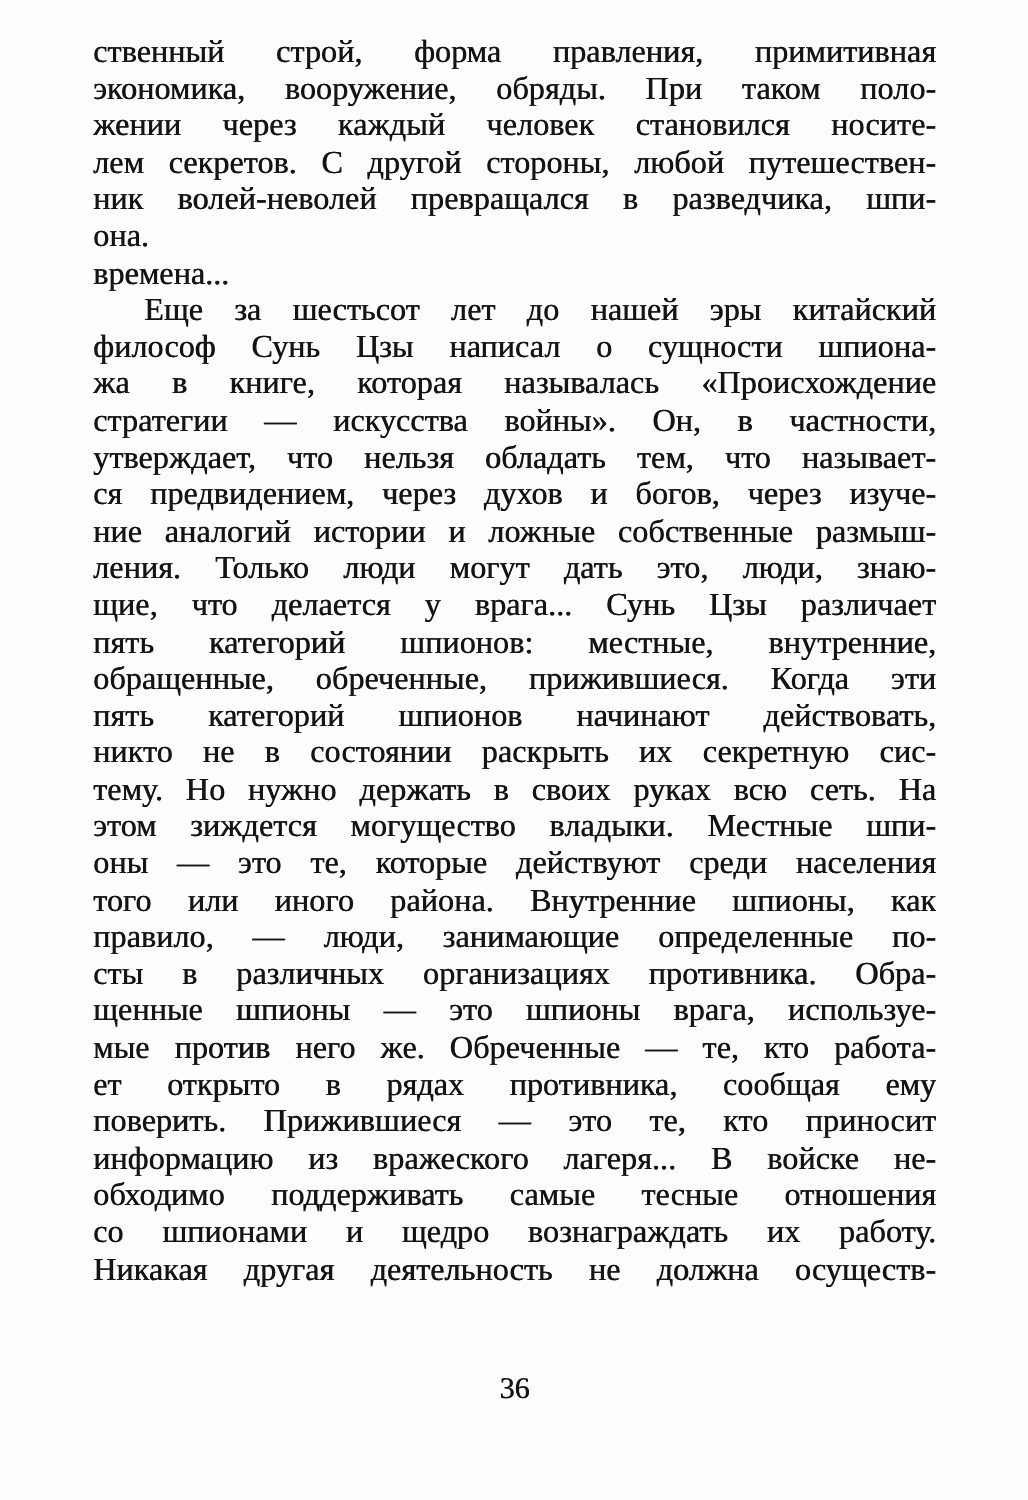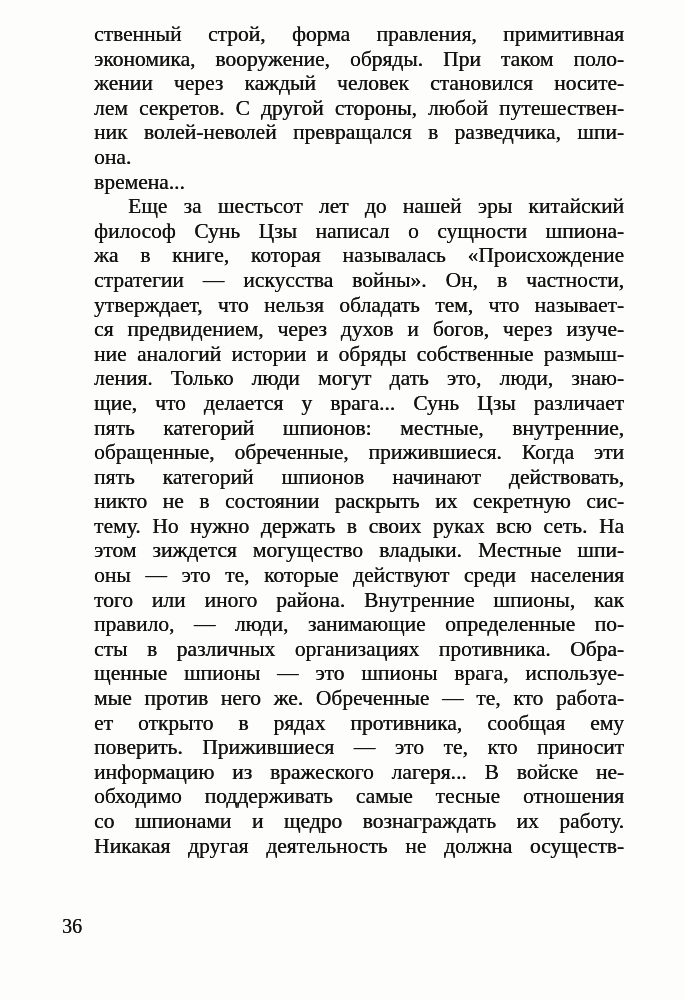--- a/index.html
+++ b/index.html
@@ -26,34 +26,33 @@
     text-rendering: optimizeLegibility;
     
     text-shadow: 0.35px 0 0 currentColor;
   }
   .paragraph { margin: 0; padding: 0; }
   .line {
     text-align: justify;
     text-align-last: justify;
     height: 24.6px;
     overflow: hidden;
-    margin-left: 32px;
   }
   .line.loose {
     text-align-last: left;
   }
   .line.indent {
     text-indent: 34px;
   }
   .page-number {
     position: absolute;
     left: 62px;
     top: 915px;
     width: 562px;
-    text-align: left;
+    text-align: center;
     font-size: 20px;
     text-shadow: 0.35px 0 0 currentColor;
   }
 </style>
 </head>
 <body>
 
 <div class="page">
   <div class="text-block">
       <div class="paragraph">
@@ -67,21 +66,21 @@
       <div class="paragraph">
         <div class="line loose">времена...</div>
       </div>
       <div class="paragraph">
         <div class="line indent">Еще за шестьсот лет до нашей эры китайский</div>
         <div class="line">философ Сунь Цзы написал о сущности шпиона-</div>
         <div class="line">жа в книге, которая называлась «Происхождение</div>
         <div class="line">стратегии — искусства войны». Он, в частности,</div>
         <div class="line">утверждает, что нельзя обладать тем, что называет-</div>
         <div class="line">ся предвидением, через духов и богов, через изуче-</div>
-        <div class="line">ние аналогий истории и обряды собственные размыш-</div>
+        <div class="line">ние аналогий истории и ложные собственные размыш-</div>
         <div class="line">ления. Только люди могут дать это, люди, знаю-</div>
         <div class="line">щие, что делается у врага... Сунь Цзы различает</div>
         <div class="line">пять категорий шпионов: местные, внутренние,</div>
         <div class="line">обращенные, обреченные, прижившиеся. Когда эти</div>
         <div class="line">пять категорий шпионов начинают действовать,</div>
         <div class="line">никто не в состоянии раскрыть их секретную сис-</div>
         <div class="line">тему. Но нужно держать в своих руках всю сеть. На</div>
         <div class="line">этом зиждется могущество владыки. Местные шпи-</div>
         <div class="line">оны — это те, которые действуют среди населения</div>
         <div class="line">того или иного района. Внутренние шпионы, как</div>

